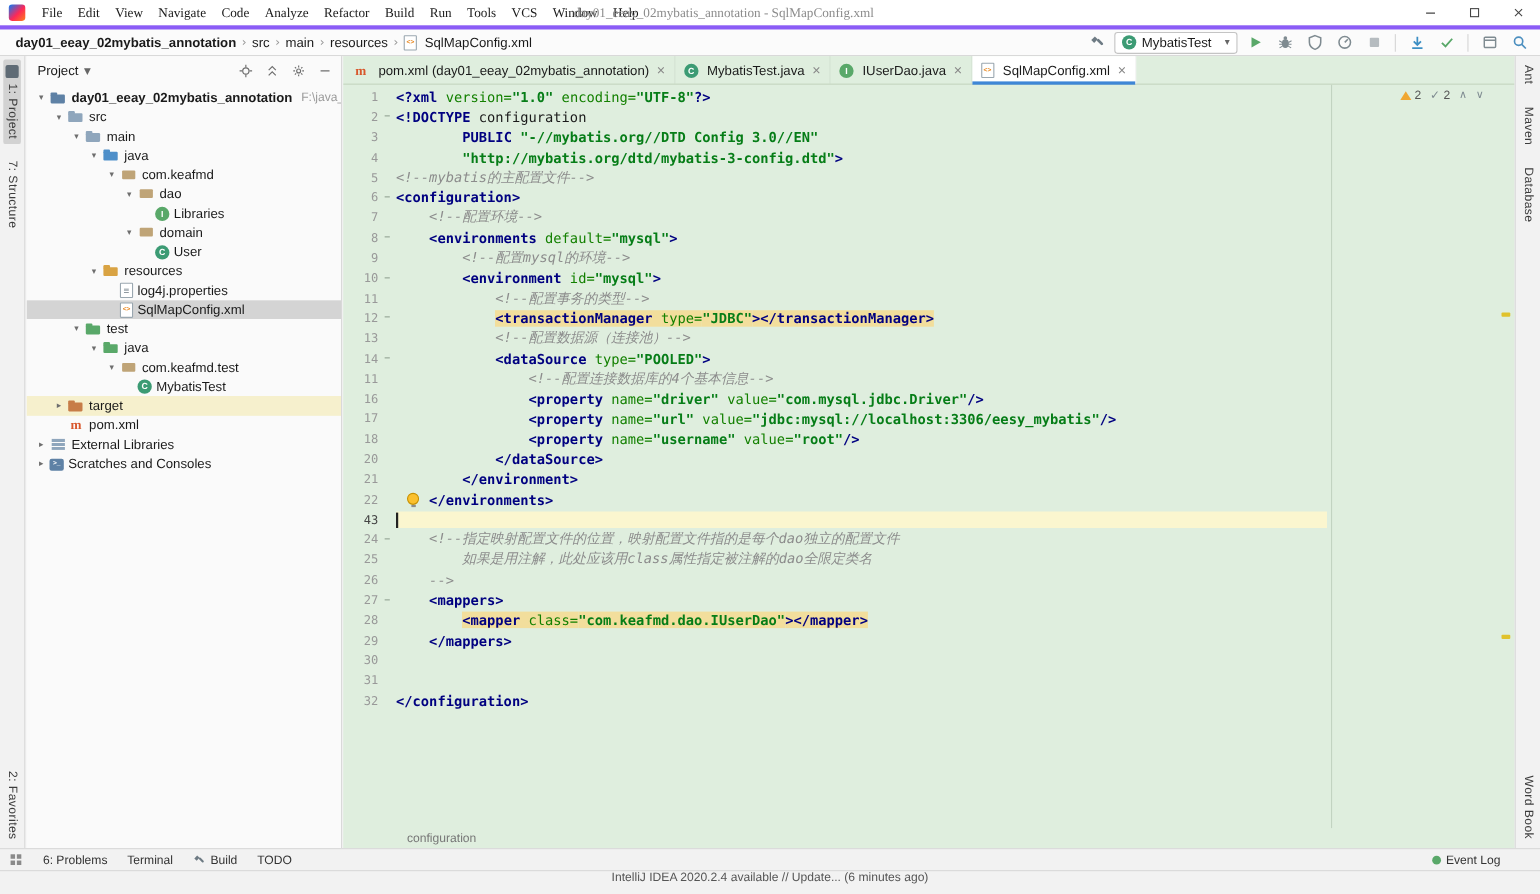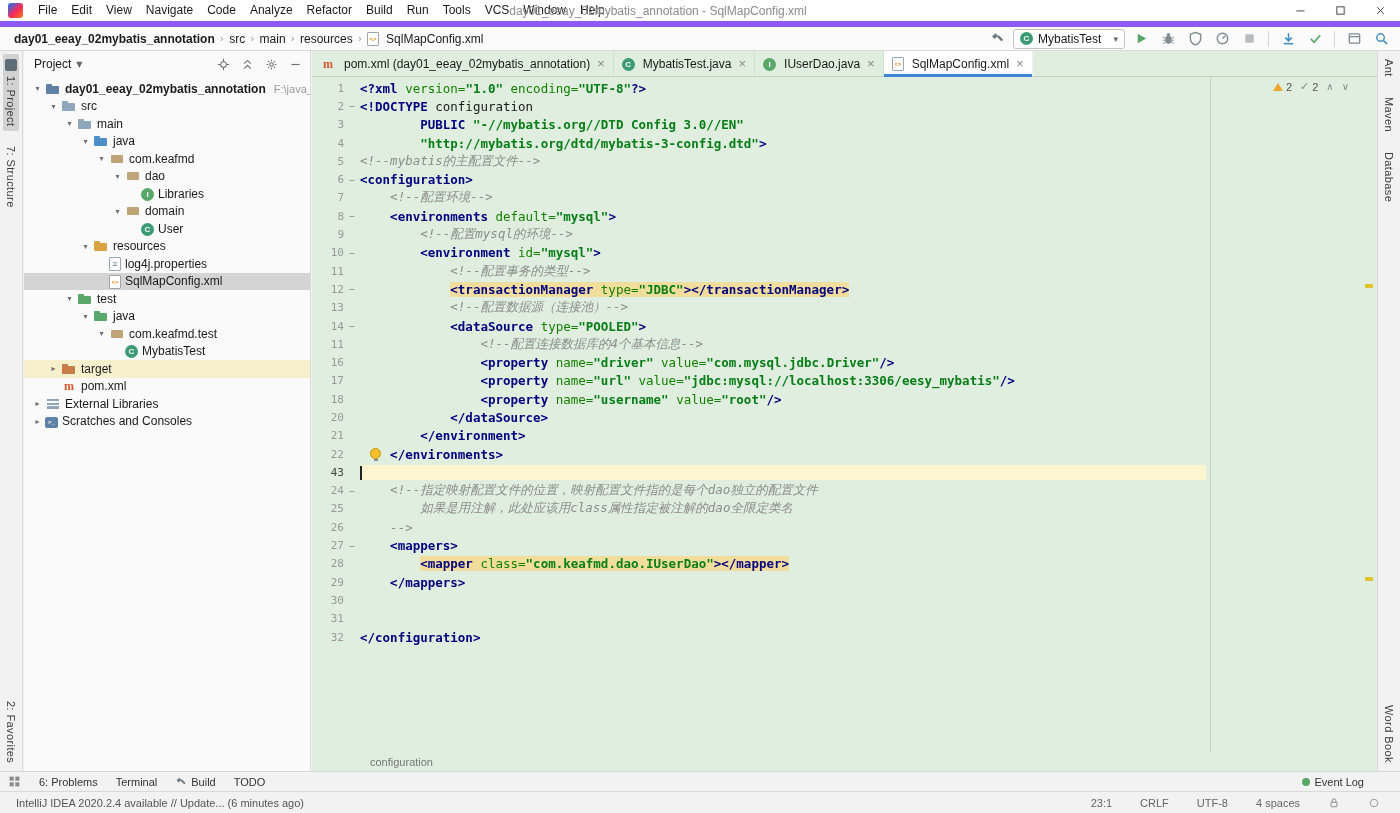--- a/index.html
+++ b/index.html
@@ -1,21 +1,21 @@
 <!DOCTYPE html>
 <html><head>
 <meta charset="utf-8">
 <style>
   *{box-sizing:border-box;margin:0;padding:0;}
   html,body{width:1400px;height:813px;}
   body{font-family:"Liberation Sans",sans-serif;font-size:12px;color:#1a1a1a;background:#f2f2f2;position:relative;overflow:hidden;}
   svg{display:block;}
 
   
-  .titlebar{position:absolute;top:0;left:0;right:0;height:27px;background:#ffffff;border-bottom:6px solid #8b5cf6;display:flex;align-items:center;}
+  .titlebar{position:absolute;top:0;left:0;right:0;height:27px;background:#ffffff;border-bottom:4px solid #8b5cf6;display:flex;align-items:center;font-family:Liberation Serif, serif;}
   .app-icon{width:15px;height:15px;margin:0 8px;border-radius:3px;background:linear-gradient(135deg,#087cfa,#fe2857 55%,#fc801d);flex:none;}
   .menu-item{padding:0 7px;height:27px;line-height:26px;font-size:12px;cursor:default;}
   .window-title{position:absolute;left:47%;transform:translateX(-50%);color:#8c8c8c;font-size:12px;white-space:nowrap;}
   .window-controls{margin-left:auto;display:flex;height:100%;}
   .winbtn{width:40px;height:100%;display:flex;align-items:center;justify-content:center;}
   .winbtn svg{width:13px;height:13px;}
 
   
   .navbar{position:absolute;top:27px;left:0;right:0;height:24px;background:#fbfbfb;border-bottom:1px solid #d9d9d9;display:flex;align-items:center;padding:0 8px 0 12px;}
   .crumbs{display:flex;align-items:center;white-space:nowrap;}
@@ -106,21 +106,21 @@
   .smark{position:absolute;right:4px;width:8px;height:4px;background:#e0c22c;border-radius:1px;}
   .crumbbar{height:18px;flex:none;display:flex;align-items:center;padding-left:58px;font-size:11px;color:#777;}
 
   
   .bottombar{position:absolute;left:0;right:0;bottom:22px;height:20px;background:#f2f2f2;border-top:1px solid #d9d9d9;display:flex;align-items:center;padding:0 8px;font-size:11px;color:#333;gap:18px;}
   .bb-switch svg{width:13px;height:13px;}
   .bb-item{display:inline-flex;align-items:center;gap:4px;}
   .bb-ico svg{width:12px;height:12px;}
   .bb-right{margin-left:auto;display:flex;align-items:center;gap:18px;margin-right:28px;}
   .green-dot{width:8px;height:8px;border-radius:50%;background:#59a869;display:inline-block;}
-  .statusbar{position:absolute;left:0;right:0;bottom:0;height:22px;background:#f2f2f2;border-top:1px solid #d9d9d9;display:flex;align-items:center;padding:0 16px;font-size:11px;color:#555;gap:10px;}
+  .statusbar{position:absolute;left:0;right:0;bottom:0;height:22px;background:#f2f2f2;border-top:1px solid #d9d9d9;display:flex;align-items:center;padding:0 16px;font-size:11px;color:#555;gap:10px;flex-direction:column;}
   .sb-right{margin-left:auto;display:flex;align-items:center;gap:28px;color:#666;padding-right:4px;}
   .sb-ico svg{width:12px;height:12px;}
 </style>
 </head>
 <body>
 
 <div class="titlebar">
   <span class="app-icon"></span>
   <div class="menubar" style="display:flex;">
       <span class="menu-item">File</span>

